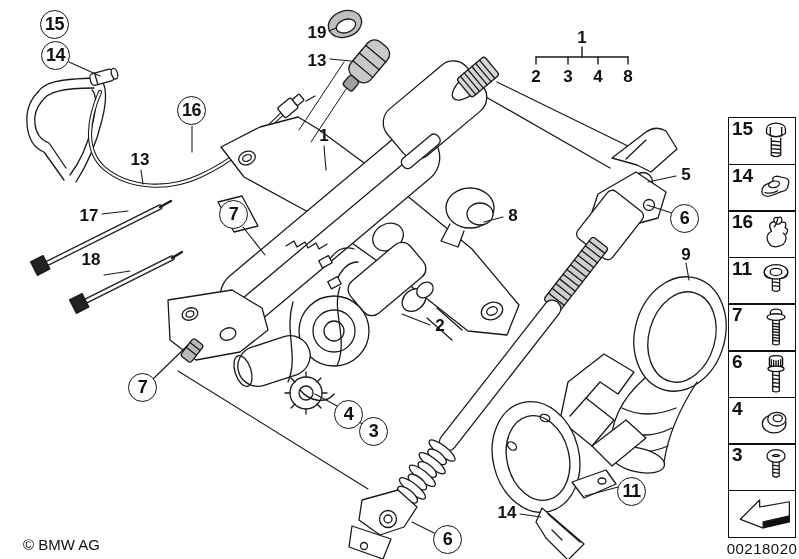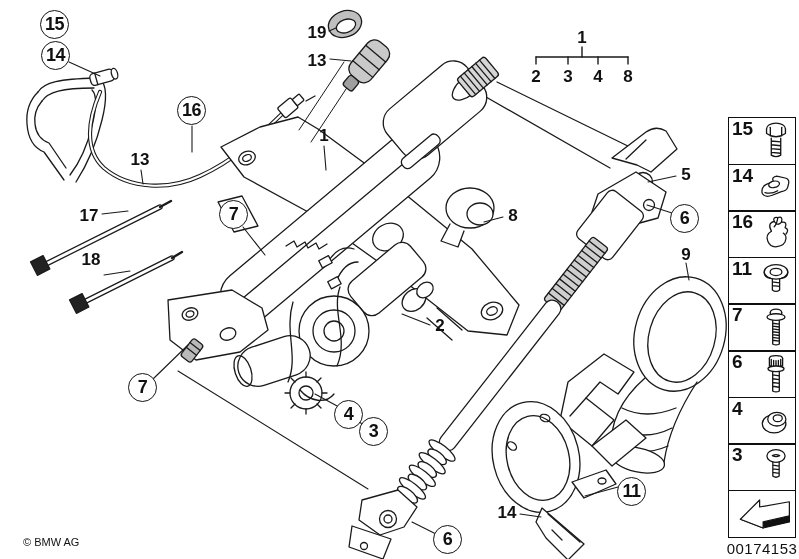--- a/index.html
+++ b/index.html
@@ -15,21 +15,21 @@
       white-space:nowrap;z-index:5;}
   
   #sidebar{position:absolute;left:728px;top:117px;width:68px;height:421px;
            display:flex;flex-direction:column;z-index:4;background:#fff;}
   #sidebar .cell{flex:1;border:1.6px solid #0f0f0f;margin-top:-1.6px;position:relative;
                  display:flex;align-items:center;justify-content:flex-end;padding-right:2px;box-sizing:border-box;}
   #sidebar .cell:first-child{margin-top:0;}
   .cnum{position:absolute;left:3px;top:0px;font-size:19px;font-weight:bold;line-height:22px;}
   .cicon{display:flex;align-items:center;justify-content:center;}
   .cicon svg{display:block;}
-  #footer-copyright{position:absolute;left:23px;top:536px;font-size:11px;z-index:5;}
+  #footer-copyright{position:absolute;left:23px;top:536px;font-size:15px;z-index:5;}
   #diagram-number{position:absolute;left:726px;top:540px;width:72px;text-align:center;
                   font-size:15px;letter-spacing:0.5px;z-index:5;}
 </style>
 </head>
 <body>
 
 <div class="stage">
 
   <svg id="diagram" width="799" height="559" viewBox="0 0 799 559" fill="none" stroke="#1a1a1a" stroke-width="1.3" stroke-linecap="round" stroke-linejoin="round">
 
@@ -380,14 +380,14 @@
         <span class="cicon">
           <svg width="58" height="42" viewBox="0 0 64 48" fill="none" stroke="#151515" stroke-width="1.4" stroke-linecap="round" stroke-linejoin="round">
    <path d="M5,30 L31,40 L61,33 L61,26 L31,33 Z" fill="#111" stroke="#111"></path>
    <path d="M5,30 L27,8 L27,16 L61,10 L61,26 L31,33 L31,40 Z" fill="#fff"></path>
           </svg>
         </span>
       </div>
     </div>
 
   <div id="footer-copyright">© BMW AG</div>
-  <div id="diagram-number">00174153</div>
+  <div id="diagram-number">00218020</div>
 </div>
 
 </body></html>

